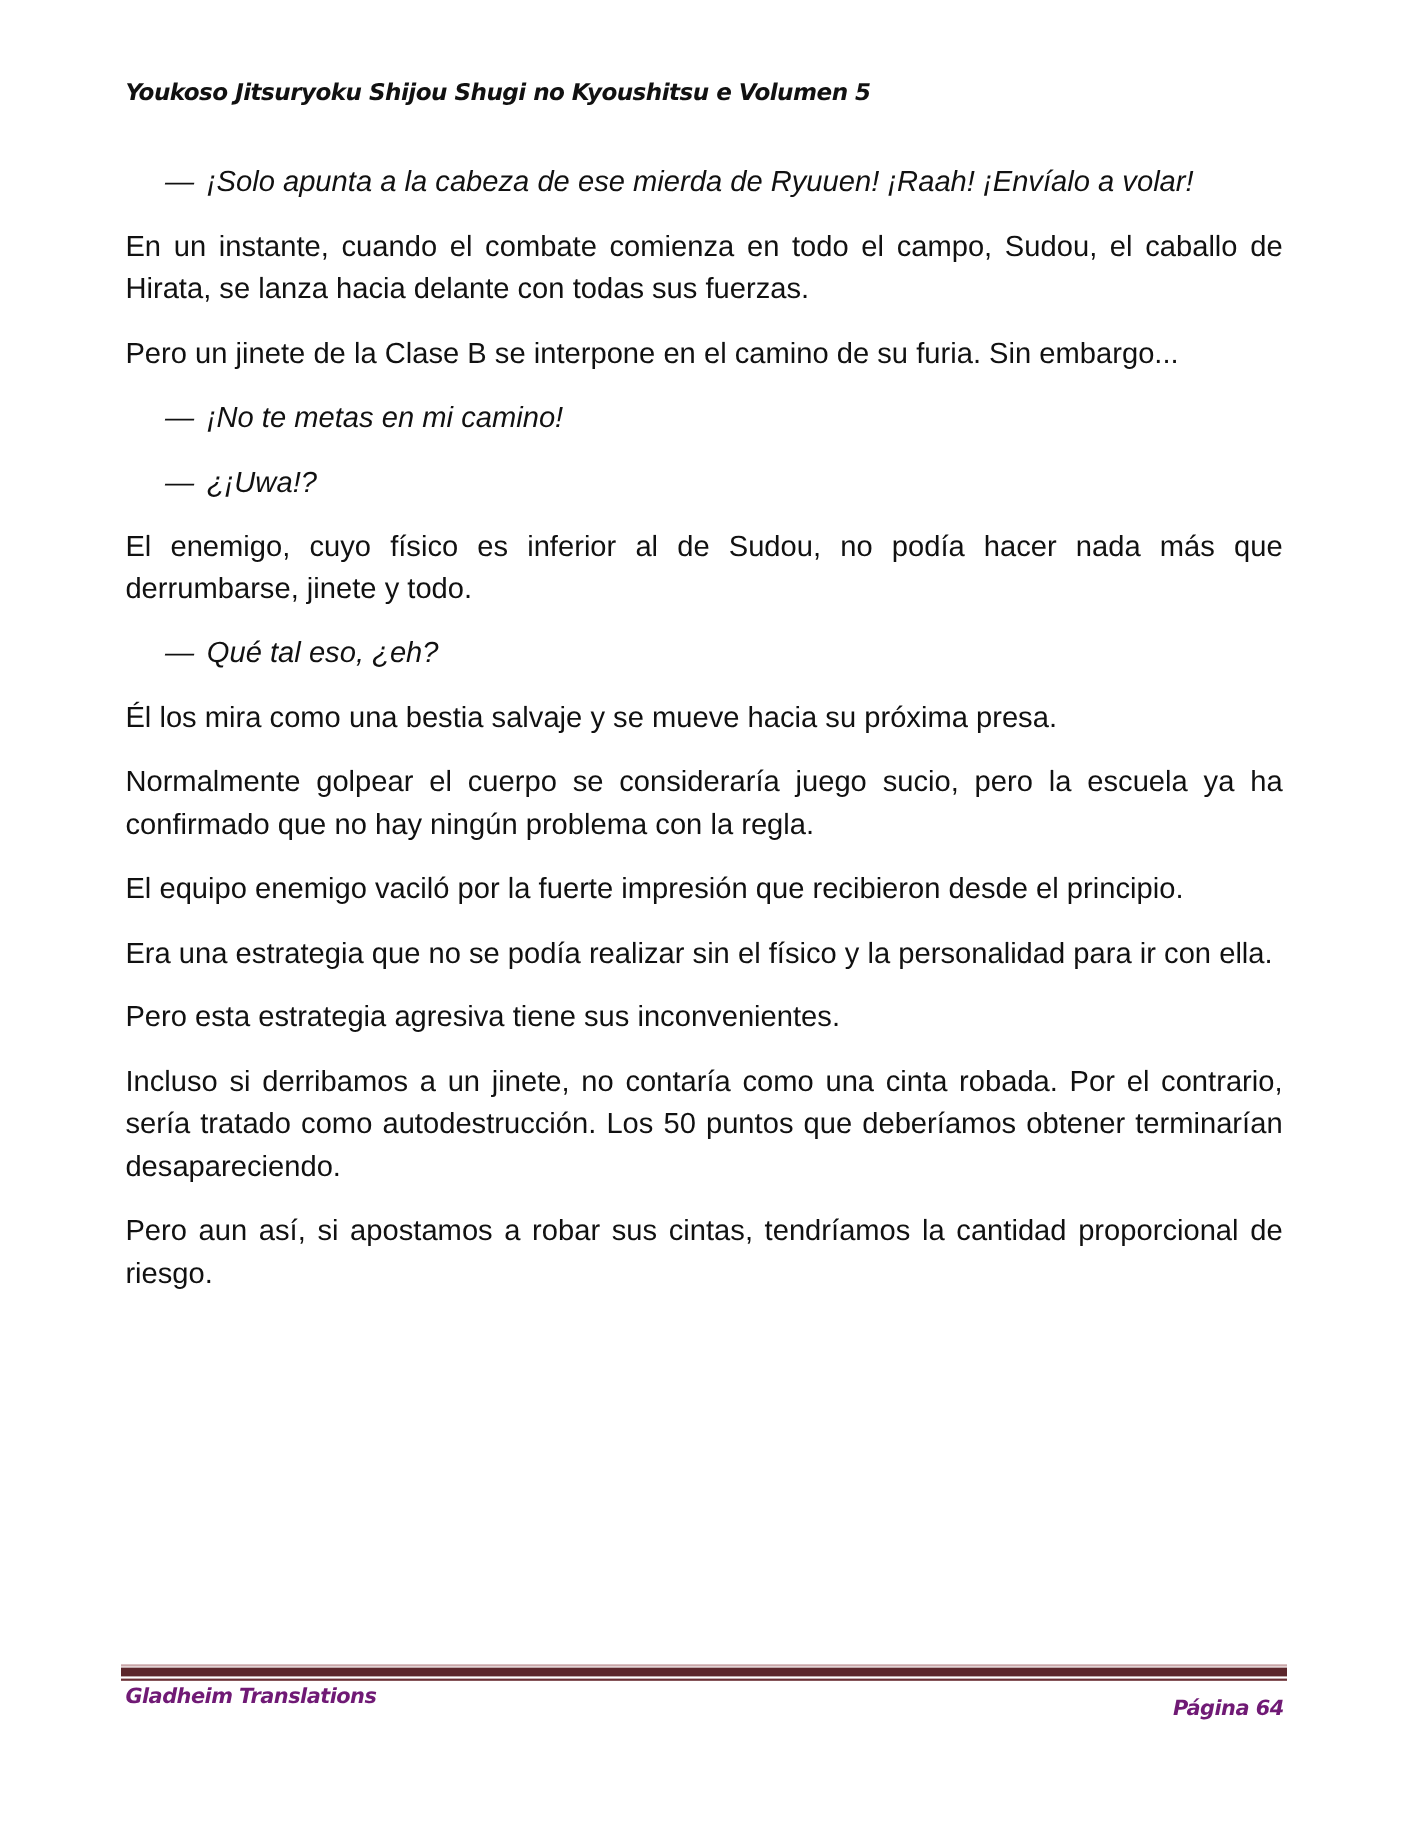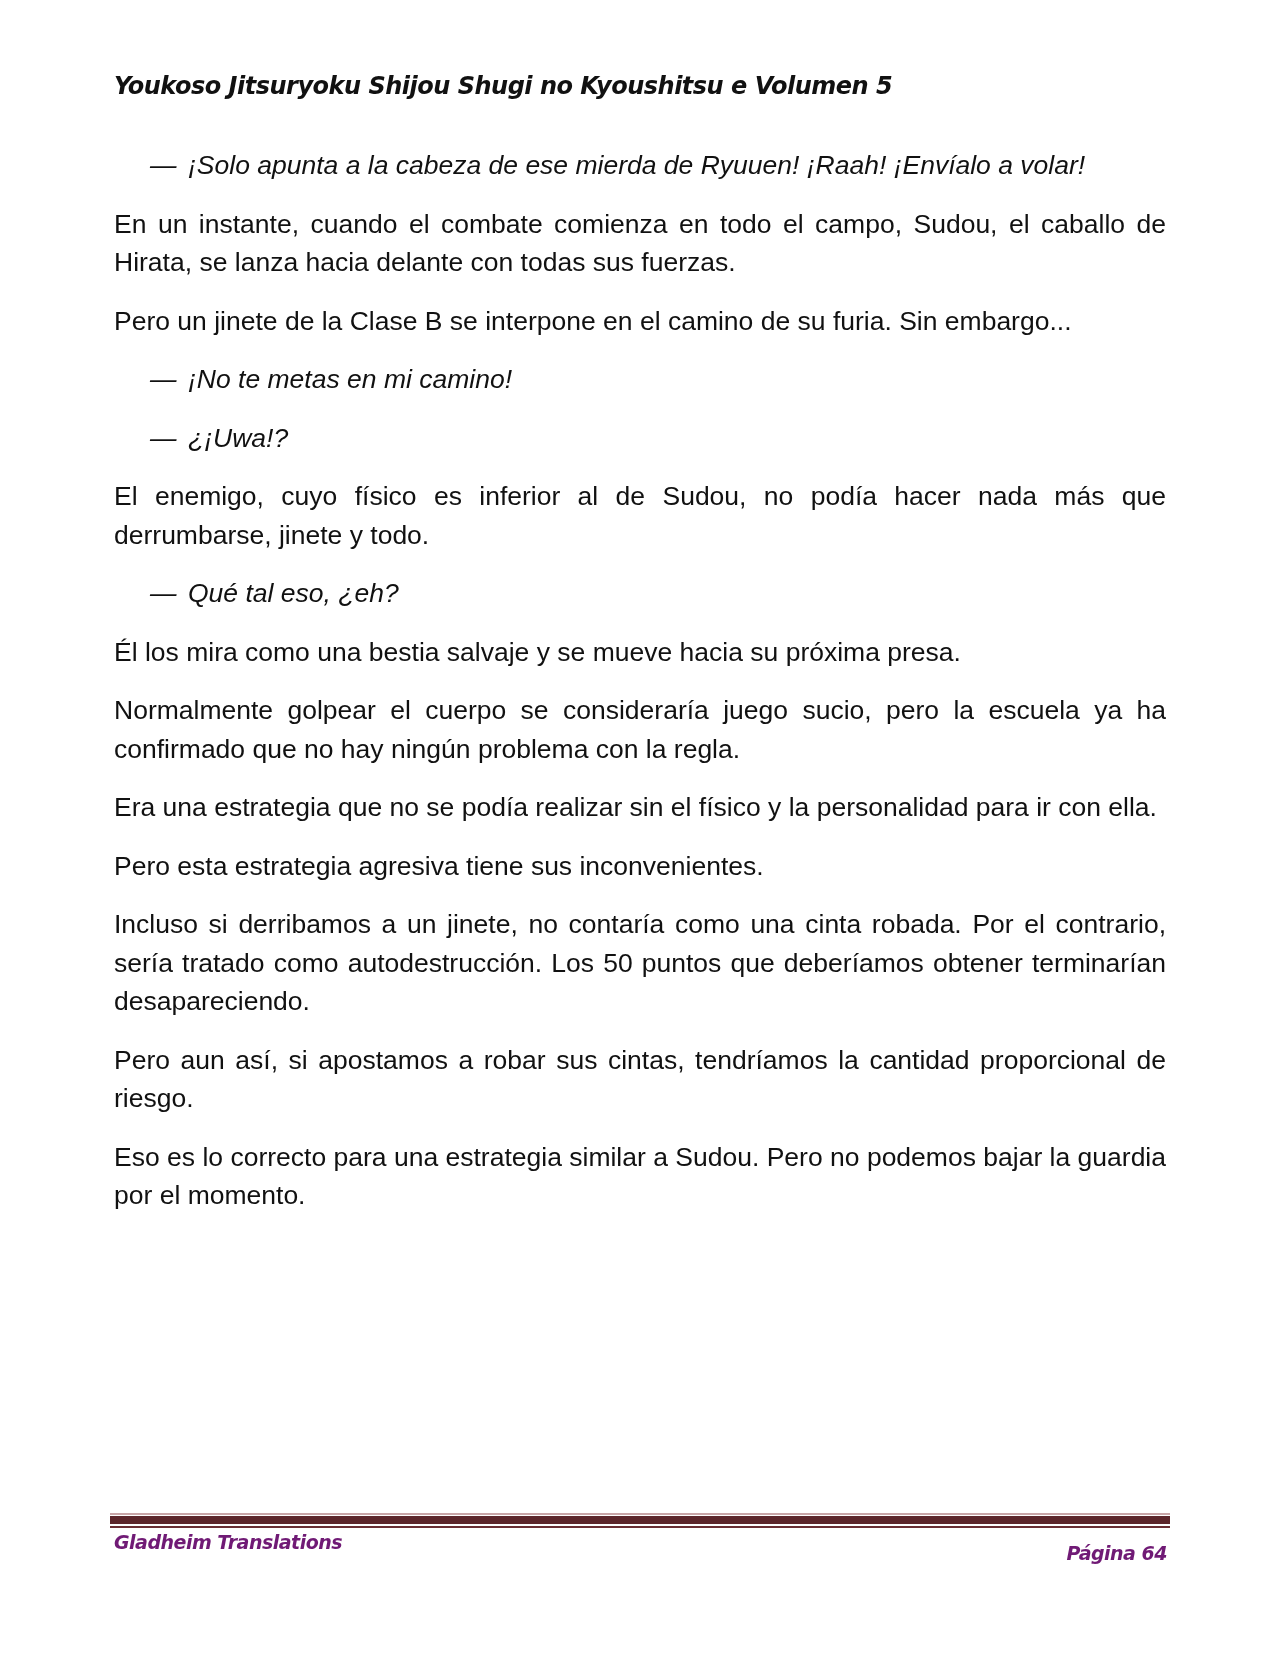--- a/index.html
+++ b/index.html
@@ -1,21 +1,21 @@
 <!DOCTYPE html>
 <html><head>
 <meta charset="utf-8">
 <style>
   html, body { margin: 0; padding: 0; background: #ffffff; }
   body { width: 1280px; height: 1656px; position: relative; overflow: hidden; }
   .page { position: absolute; left: 0; top: 0; width: 1280px; height: 1656px; }
   .running-head {
     position: absolute; left: 114px; top: 72px;
     font-family: "DejaVu Sans", sans-serif; font-weight: bold; font-style: italic;
-    font-size: 24px; color: #111; letter-spacing: -0.5px;
+    font-size: 21px; color: #111; letter-spacing: -0.5px;
   }
   .body-text {
     position: absolute; left: 114px; top: 146px; width: 1052px;
     font-family: "Liberation Sans", sans-serif; font-size: 26.5px; line-height: 38.5px;
     color: #111;
   }
   .para { margin: 4px 0 20px 0; text-align: justify; }
   .dialog { margin: 0 0 20px 0; padding-left: 74px; text-indent: -38px; text-align: justify; font-style: italic; }
   .dash { display: inline-block; width: 38px; text-indent: 0; }
   .rule {
@@ -41,25 +41,25 @@
   <div class="body-text">
     <p class="dialog"><span class="dash">—</span><span>¡Solo apunta a la cabeza de ese mierda de Ryuuen! ¡Raah! ¡Envíalo a volar!</span></p>
     <p class="para">En un instante, cuando el combate comienza en todo el campo, Sudou, el caballo de Hirata, se lanza hacia delante con todas sus fuerzas.</p>
     <p class="para">Pero un jinete de la Clase B se interpone en el camino de su furia. Sin embargo...</p>
     <p class="dialog"><span class="dash">—</span><span>¡No te metas en mi camino!</span></p>
     <p class="dialog"><span class="dash">—</span><span>¿¡Uwa!?</span></p>
     <p class="para">El enemigo, cuyo físico es inferior al de Sudou, no podía hacer nada más que derrumbarse, jinete y todo.</p>
     <p class="dialog"><span class="dash">—</span><span>Qué tal eso, ¿eh?</span></p>
     <p class="para">Él los mira como una bestia salvaje y se mueve hacia su próxima presa.</p>
     <p class="para">Normalmente golpear el cuerpo se consideraría juego sucio, pero la escuela ya ha confirmado que no hay ningún problema con la regla.</p>
+    <p class="para">El equipo enemigo vaciló por la fuerte impresión que recibieron desde el principio.</p>
     <p class="para">Era una estrategia que no se podía realizar sin el físico y la personalidad para ir con ella.</p>
     <p class="para">Pero esta estrategia agresiva tiene sus inconvenientes.</p>
     <p class="para">Incluso si derribamos a un jinete, no contaría como una cinta robada. Por el contrario, sería tratado como autodestrucción. Los 50 puntos que deberíamos obtener terminarían desapareciendo.</p>
     <p class="para">Pero aun así, si apostamos a robar sus cintas, tendríamos la cantidad proporcional de riesgo.</p>
-    <p class="para">Eso es lo correcto para una estrategia similar a Sudou. Pero no podemos bajar la guardia por el momento.</p>
   </div>
 
   <div class="rule rule-top"></div>
   <div class="rule rule-thick"></div>
   <div class="rule rule-thin"></div>
 
   <div class="footer-left">Gladheim Translations</div>
   <div class="footer-right">Página 64</div>
 </div>
 

